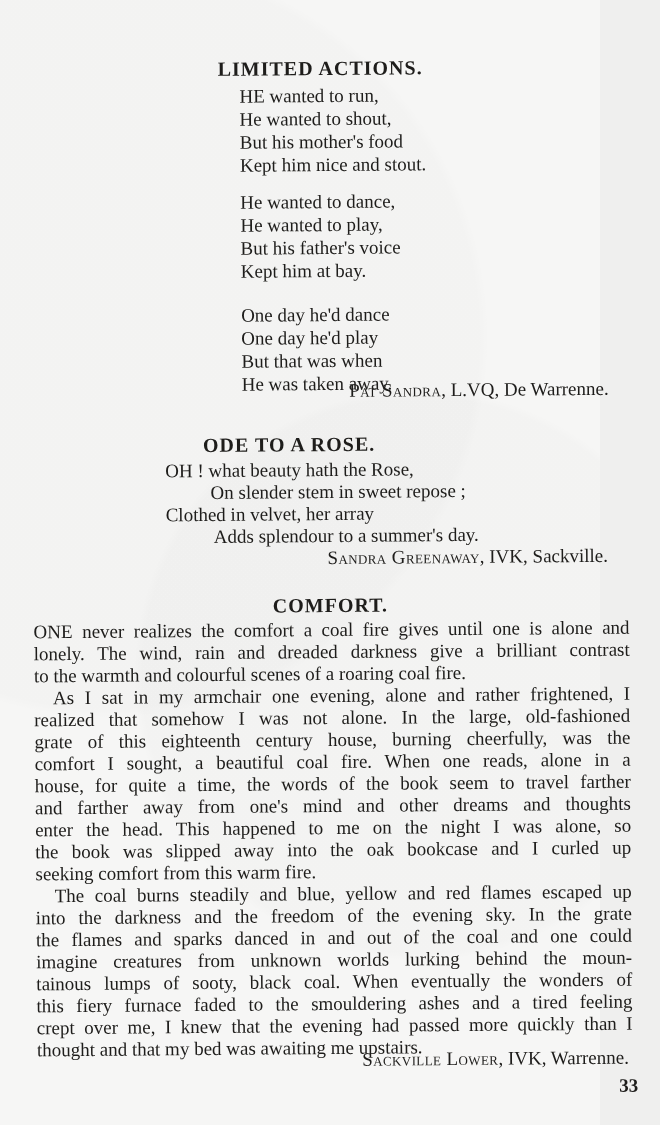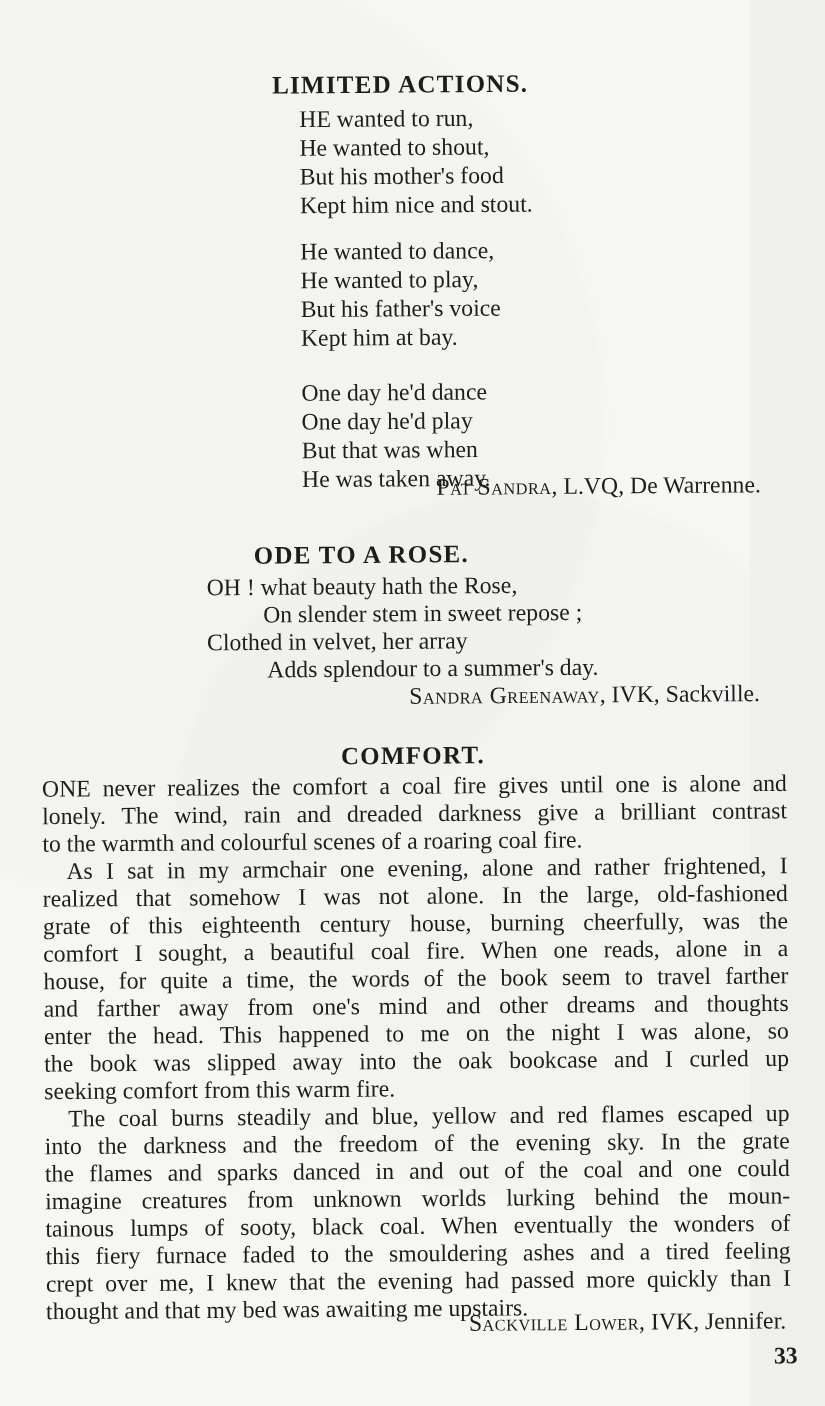--- a/index.html
+++ b/index.html
@@ -140,19 +140,19 @@
         <div class="prose-line">the flames and sparks danced in and out of the coal and one could</div>
         <div class="prose-line">imagine creatures from unknown worlds lurking behind the moun-</div>
         <div class="prose-line">tainous lumps of sooty, black coal.  When eventually the wonders of</div>
         <div class="prose-line">this fiery furnace faded to the smouldering ashes and a tired feeling</div>
         <div class="prose-line">crept over me, I knew that the evening had passed more quickly than I</div>
         <div class="prose-line last">thought and that my bed was awaiting me upstairs.</div>
       </div>
     </div>
 
     <div class="abs attrib" style="top:1048px;left:0;width:625px;">
-      <span class="sc">Sackville Lower</span><span>, IVK, Jennifer.</span>
+      <span class="sc">Sackville Lower</span><span>, IVK, Warrenne.</span>
     </div>
 
     <div class="abs page-number" style="top:1077px;left:0;width:634px;">33</div>
 
   </div>
 </div>
 
 </body></html>

